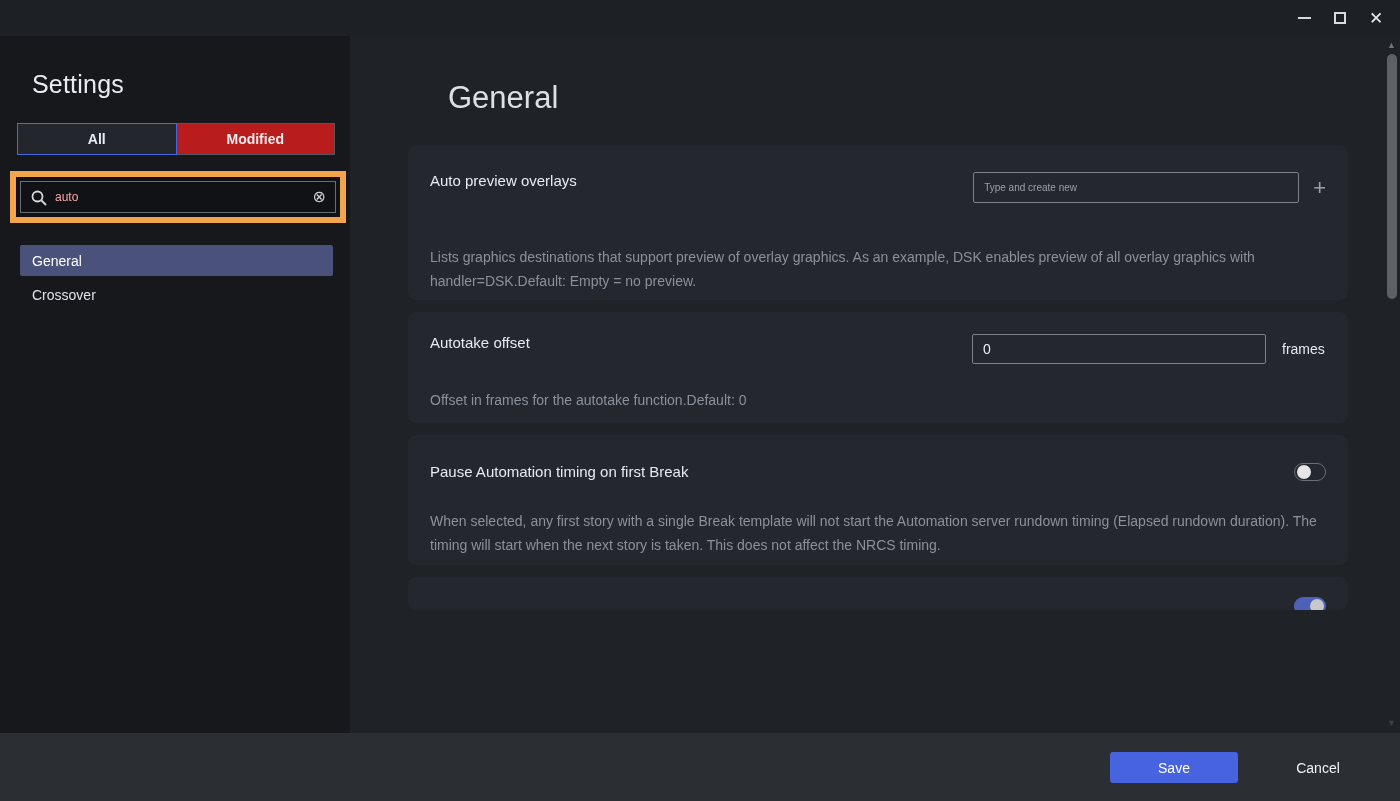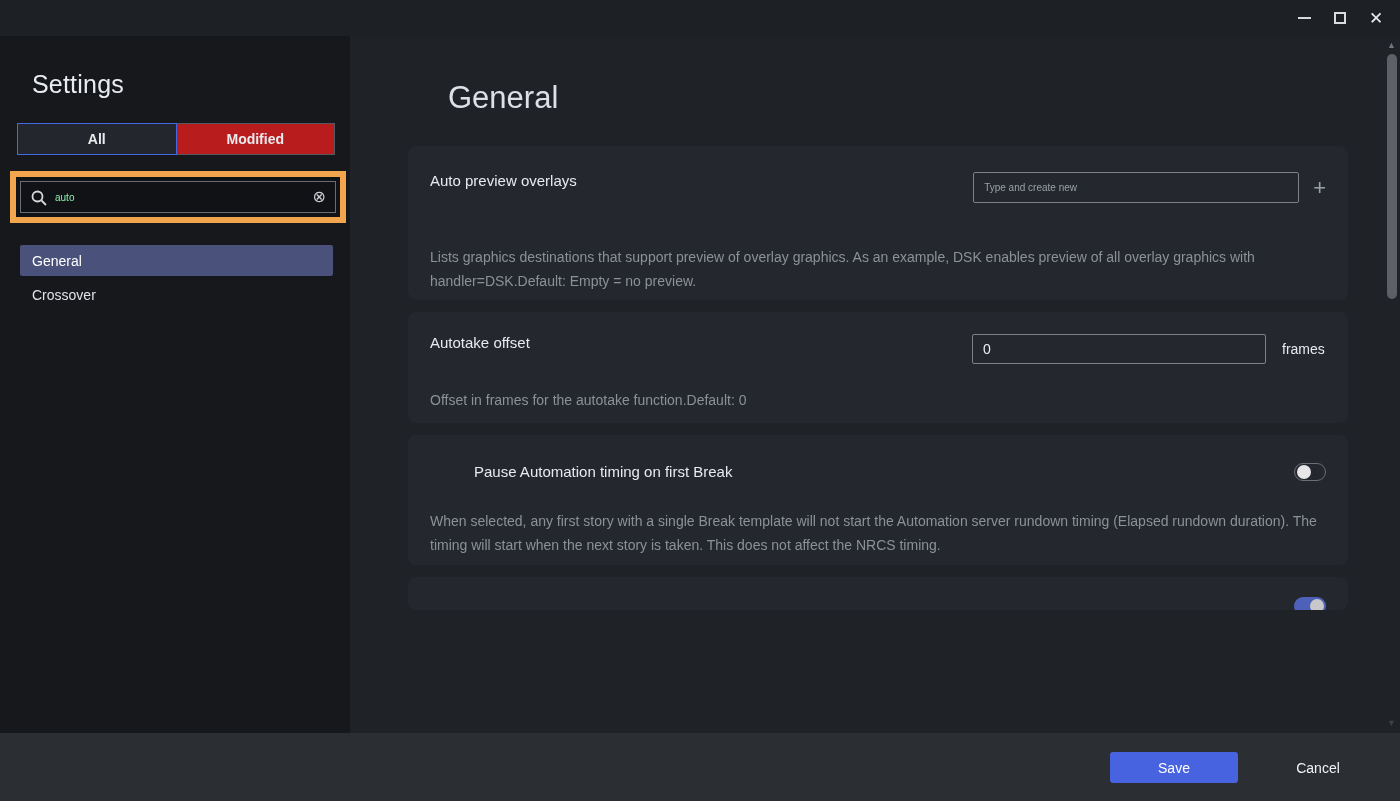--- a/index.html
+++ b/index.html
@@ -49,21 +49,21 @@
     margin:16px 0 0 10px; width:336px;
     border:6px solid #f2a54c; background:#101216; padding:4px;
   }
   .search-inner {
     position:relative; height:32px; border:1px solid #696e76; background:#101216;
     display:flex; align-items:center;
   }
   .search-inner svg { position:absolute; left:9px; top:7px; }
   .search-input {
     width:100%; height:100%; background:transparent; border:none; outline:none;
-    color:#86efac; font-size:10px; font-family:"Liberation Sans",sans-serif;
+    color:#fca5a5; font-size:12px; font-family:"Liberation Sans",sans-serif;
     padding-left:34px; padding-right:32px;
   }
   .clear-btn {
     position:absolute; right:9px; top:50%; transform:translateY(-50%);
     color:#c9ccd1; font-size:16px; line-height:1; cursor:pointer;
   }
 
   .nav-list { margin-top:22px; }
   .nav-item {
     margin:0 17px 3px 20px; height:31px; display:flex; align-items:center;
@@ -95,21 +95,21 @@
   .card1 { height:154px; }
   .card1 .card-head { padding-top:26px; }
   .card1 .row-desc { margin-top:42px; }
   .card2 { height:111px; }
   .card2 .card-head { padding-top:28px; }
   .card2 .row-desc { margin-top:26px; }
   .card3 { height:111px; }
   .card3 .card-head { padding-top:22px; }
   .card3 .row-desc { margin-top:24px; }
   .card4 { height:130px; }
-  .card4 .card-head { padding-top:28px;margin-left:44px; }
+  .card4 .card-head { padding-top:28px; }
   .card4 .row-desc { margin-top:28px; }
   .card5 { height:33px; }
   .card5 .card-head { padding-top:20px; opacity:.75; }
 
   .ctrl-group { display:flex; align-items:center; }
   .text-input {
     width:326px; height:31px; background:#24272d; border:1px solid #7d828a;
     border-radius:2px; color:#e9ebef; font-size:10px; padding:0 10px;
     font-family:"Liberation Sans",sans-serif; outline:none;
   }

